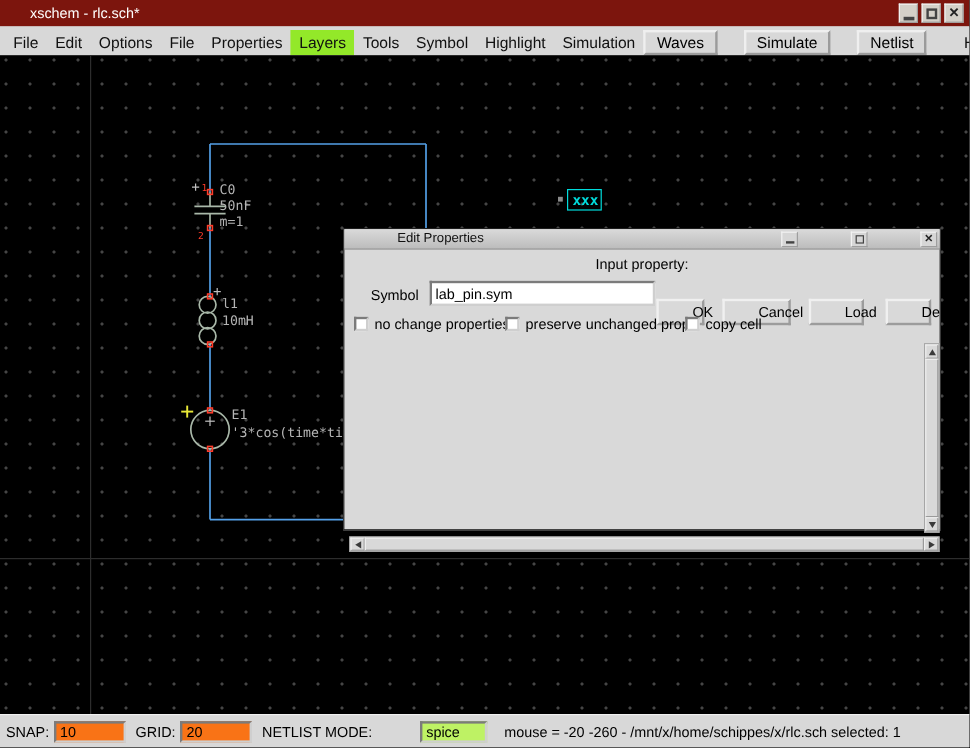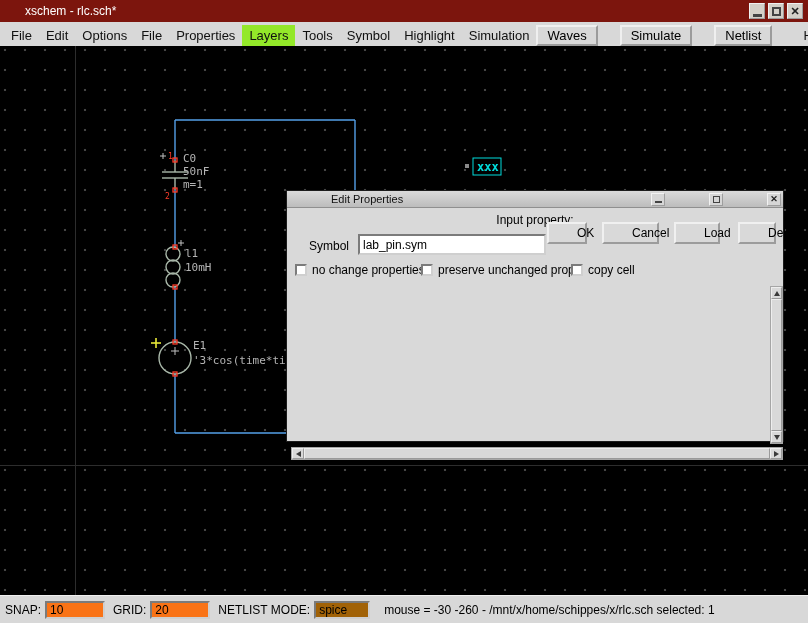--- a/index.html
+++ b/index.html
@@ -39,21 +39,21 @@
   .dialog-title { font-size:11px; color:#101010; margin-left:42px; white-space:nowrap; }
   .d-spacer { flex:1; }
   .d-btn { width:14px; height:13px; background:#d6d6d6; border:1px outset #f2f2f2; display:flex; align-items:center; justify-content:center; margin-left:2px; }
   .d-glyph-min { width:7px; height:2px; background:#444; margin-top:6px; }
   .d-glyph-max { width:7px; height:7px; border:1px solid #444; }
   .d-glyph-close { font-size:9px; font-weight:bold; color:#222; line-height:1; }
   .dialog-body { position:relative; height:239px; }
   .prompt { position:absolute; top:5px; left:0; right:0; text-align:center; }
   .symbol-label { position:absolute; left:22px; top:31px; }
   .symbol-input { position:absolute; left:71px; top:26px; width:188px; height:21px; background:#fff; border:2px inset #cfcfcf; font-family:inherit; font-size:12px; padding:0 3px; }
-  .btn { position:absolute; top:14px; height:22px; background:#d9d9d9; border:2px outset #f0f0f0; font-family:inherit; font-size:12px;padding-left:28px; }
+  .btn { position:absolute; top:41px; height:22px; background:#d9d9d9; border:2px outset #f0f0f0; font-family:inherit; font-size:12px;padding-left:28px; }
   .btn-ok { left:260px; width:40px; }
   .btn-cancel { left:315px; width:57px; }
   .btn-load { left:387px; width:46px; }
   .btn-del { left:451px; width:38px; }
   .cb { position:absolute; top:55px; display:flex; align-items:center; gap:5px; }
   .cb1 { left:8px; } .cb2 { left:134px; } .cb3 { left:284px; }
   .cb-box { width:12px; height:12px; background:#fff; border:2px inset #cfcfcf; flex:0 0 auto; }
   .props-text { position:absolute; left:4px; top:78px; width:478px; height:158px; background:#fff; border:2px inset #cfcfcf; font-family:"DejaVu Sans Mono",monospace; font-size:12px; padding:2px 3px; resize:none; overflow:hidden; color:#000; }
   .vscroll { position:absolute; left:483px; top:78px; width:13px; height:158px; background:#bdbdbd; border:1px solid #a6a6a6; display:flex; flex-direction:column; }
   .hscroll { position:absolute; left:4px; top:239px; width:492px; height:13px; background:#bdbdbd; border:1px solid #a6a6a6; display:flex; flex-direction:row; }
@@ -63,21 +63,21 @@
   .sb-thumb { flex:1; background:#d9d9d9; border:1px outset #eee; }
   .tri-up { width:0;height:0;border-left:3px solid transparent;border-right:3px solid transparent;border-bottom:5px solid #3a3a3a; }
   .tri-down { width:0;height:0;border-left:3px solid transparent;border-right:3px solid transparent;border-top:5px solid #3a3a3a; }
   .tri-left { width:0;height:0;border-top:3px solid transparent;border-bottom:3px solid transparent;border-right:5px solid #3a3a3a; }
   .tri-right { width:0;height:0;border-top:3px solid transparent;border-bottom:3px solid transparent;border-left:5px solid #3a3a3a; }
 
   
   .statusbar { height:28px; background:#d8d8d8; border-top:1px solid #f0f0f0; display:flex; align-items:center; padding:0 5px; font-size:12px; gap:4px; flex:0 0 auto; white-space:nowrap; }
   .entry { height:18px; border:2px inset #cfcfcf; font-family:inherit; font-size:12px; padding:0 3px; }
   .entry.green { background:#f97316; width:60px; }
-  .entry.spice { background:#a16207; width:56px; }
+  .entry.spice { background:#bef264; width:56px;margin-left:36px; }
   .sb-label { margin-left:4px; }
   .sb-info { margin-left:10px; }
 </style>
 </head>
 <body>
 
 <div class="window">
 
   <div class="titlebar">
     <span class="title">xschem - rlc.sch*</span>
@@ -249,16 +249,16 @@
     </div>
   </div>
 
   <div class="statusbar">
     <span>SNAP:</span>
     <input class="entry green" value="10" style="">
     <span class="sb-label">GRID:</span>
     <input class="entry green" value="20" style="">
     <span class="sb-label">NETLIST MODE:</span>
     <input class="entry spice" value="spice" style="">
-    <span class="sb-info">mouse = -30 -260 - /mnt/x/home/schippes/x/rlc.sch  selected: 1</span>
+    <span class="sb-info">mouse = -20 -260 - /mnt/x/home/schippes/x/rlc.sch  selected: 1</span>
   </div>
 
 </div>
 
 </body></html>

